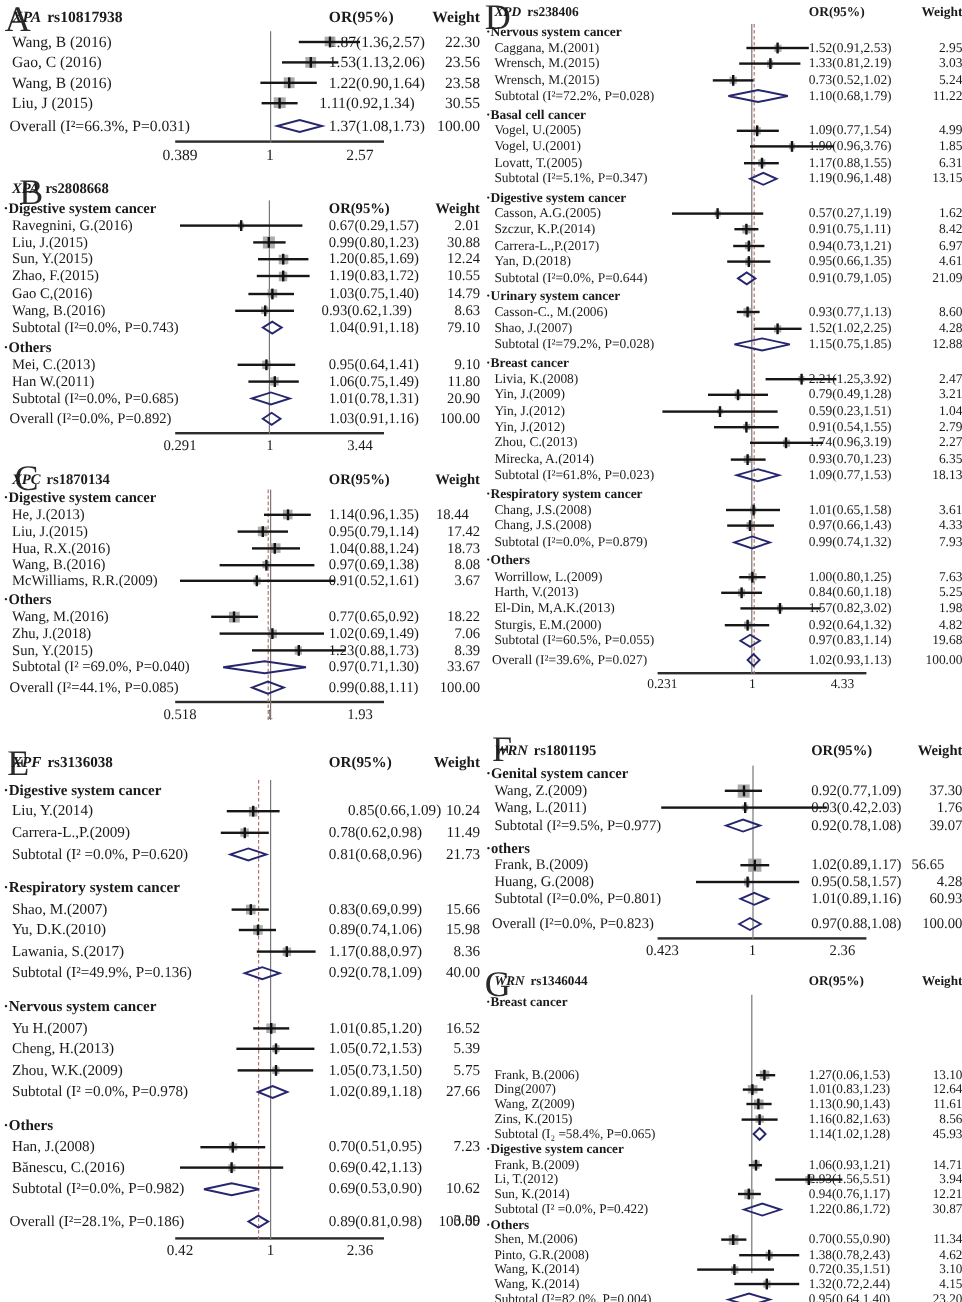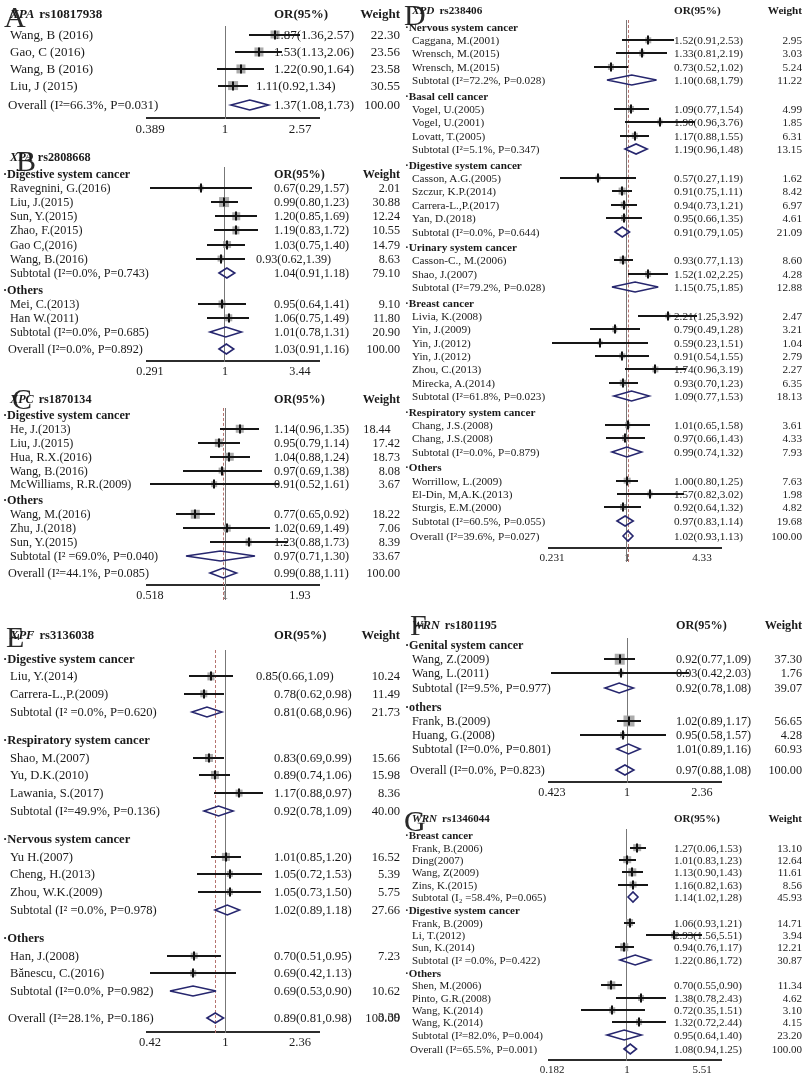--- a/index.html
+++ b/index.html
@@ -65,21 +65,21 @@
           <div class="ci" style="left: 216.64px; width: 47.6719px;"></div>
           <div class="tick" style="left: 240.809px; height: 9px;"></div>
           <span class="ortxt" style="left: 274px;">1.22(0.90,1.64)</span>
           <span class="wttxt" style="left: 354px; width: 46px;">23.58</span>
         </div>
         <div class="row study" style="height: 17px;">
           <span class="lbl">Liu, J (2015)</span>
           <div class="sq" style="left: 233.302px; width: 9.85629px; height: 9.85629px;"></div>
           <div class="ci" style="left: 218.386px; width: 29.8757px;"></div>
           <div class="tick" style="left: 233.302px; height: 9px;"></div>
-          <span class="ortxt" style="left: 256px;">1.11(0.92,1.34)</span>
+          <span class="ortxt" style="left: 266px;">1.11(0.92,1.34)</span>
           <span class="wttxt" style="left: 354px; width: 46px;">30.55</span>
         </div>
         <div class="row overall" style="height: 17px; margin-top: 2px;">
           <span class="lbl">Overall (I²=66.3%, P=0.031)</span>
           <svg width="41.431669445264475" height="12" style="position: absolute; left: 229.125px; top: 50%; transform: translateY(-50%); overflow: visible; z-index: 4;">
             <polygon points="2,6 20.715834722632238,1 39.431669445264475,6 20.715834722632238,11" fill="none" stroke="#26266e" stroke-width="1.6"></polygon>
           </svg>
           <span class="ortxt" style="left: 274px; text-align: center;">1.37(1.08,1.73)</span>
           <span class="wttxt" style="left: 354px; width: 46px;">100.00</span>
         </div>
@@ -141,21 +141,21 @@
           <div class="ci" style="left: 207.497px; width: 37.9056px;"></div>
           <div class="tick" style="left: 226.764px; height: 9px;"></div>
           <span class="ortxt" style="left: 274px;">1.03(0.75,1.40)</span>
           <span class="wttxt" style="left: 354px; width: 46px;">14.79</span>
         </div>
         <div class="row study" style="height: 14.1px;">
           <span class="lbl">Wang, B.(2016)</span>
           <div class="sq" style="left: 220.561px; width: 6.87834px; height: 6.87834px;"></div>
           <div class="ci" style="left: 195.937px; width: 49.0306px;"></div>
           <div class="tick" style="left: 220.561px; height: 9px;"></div>
-          <span class="ortxt" style="left: 256px;">0.93(0.62,1.39)</span>
+          <span class="ortxt" style="left: 268px;">0.93(0.62,1.39)</span>
           <span class="wttxt" style="left: 354px; width: 46px;">8.63</span>
         </div>
         <div class="row subtotal" style="height: 14.1px;">
           <span class="lbl">Subtotal (I²=0.0%, P=0.743)</span>
           <svg width="19.779469909444344" height="12" style="position: absolute; left: 217.241px; top: 50%; transform: translateY(-50%); overflow: visible; z-index: 4;">
             <polygon points="2,6 9.889734954722172,1 17.779469909444344,6 9.889734954722172,11" fill="none" stroke="#26266e" stroke-width="1.6"></polygon>
           </svg>
           <span class="ortxt" style="left: 274px;">1.04(0.91,1.18)</span>
           <span class="wttxt" style="left: 354px; width: 46px;">79.10</span>
         </div>
@@ -546,20 +546,28 @@
         </div>
         <div class="row study" style="height: 13.4px;">
           <span class="lbl">Worrillow, L.(2009)</span>
           <div class="sq" style="left: 224.994px; width: 6.67658px; height: 6.67658px;"></div>
           <div class="ci" style="left: 213.574px; width: 22.8404px;"></div>
           <div class="tick" style="left: 224.994px; height: 9px;"></div>
           <span class="ortxt" style="left: 272px;">1.00(0.80,1.25)</span>
           <span class="wttxt" style="left: 354px; width: 46px;">7.63</span>
         </div>
         <div class="row study" style="height: 13.4px;">
+          <span class="lbl">Harth, V.(2013)</span>
+          <div class="sq" style="left: 216.071px; width: 6.13498px; height: 6.13498px;"></div>
+          <div class="ci" style="left: 198.851px; width: 34.6142px;"></div>
+          <div class="tick" style="left: 216.071px; height: 9px;"></div>
+          <span class="ortxt" style="left: 272px;">0.84(0.60,1.18)</span>
+          <span class="wttxt" style="left: 354px; width: 46px;">5.25</span>
+        </div>
+        <div class="row study" style="height: 13.4px;">
           <span class="lbl">El-Din, M,A.K.(2013)</span>
           <div class="sq" style="left: 248.08px; width: 5.11819px; height: 5.11819px;"></div>
           <div class="ci" style="left: 214.838px; width: 66.7221px;"></div>
           <div class="tick" style="left: 248.08px; height: 9px;"></div>
           <span class="ortxt" style="left: 272px;">1.57(0.82,3.02)</span>
           <span class="wttxt" style="left: 354px; width: 46px;">1.98</span>
         </div>
         <div class="row study" style="height: 13.4px;">
           <span class="lbl">Sturgis, E.M.(2000)</span>
           <div class="sq" style="left: 220.727px; width: 6.02477px; height: 6.02477px;"></div>
@@ -603,21 +611,21 @@
       </div>
       <div style="position: relative;">
         <div class="row section" style="height: 17.6px;">
           <span class="lbl">·Digestive system cancer</span>
         </div>
         <div class="row study" style="height: 17.6px;">
           <span class="lbl">Liu, Y.(2014)</span>
           <div class="sq" style="left: 211.261px; width: 7.18px; height: 7.18px;"></div>
           <div class="ci" style="left: 189.277px; width: 43.5961px;"></div>
           <div class="tick" style="left: 211.261px; height: 9px;"></div>
-          <span class="ortxt" style="left: 256px;">0.85(0.66,1.09)</span>
+          <span class="ortxt" style="left: 290px;">0.85(0.66,1.09)</span>
           <span class="wttxt" style="left: 354px; width: 46px;">10.24</span>
         </div>
         <div class="row study" style="height: 17.6px;">
           <span class="lbl">Carrera-L.,P.(2009)</span>
           <div class="sq" style="left: 203.793px; width: 7.39814px; height: 7.39814px;"></div>
           <div class="ci" style="left: 183.844px; width: 39.7848px;"></div>
           <div class="tick" style="left: 203.793px; height: 9px;"></div>
           <span class="ortxt" style="left: 274px;">0.78(0.62,0.98)</span>
           <span class="wttxt" style="left: 354px; width: 46px;">11.49</span>
         </div>
@@ -781,21 +789,21 @@
         </div>
         <div class="row section" style="height: 14.2px; margin-top: 5px;">
           <span class="lbl">·others</span>
         </div>
         <div class="row study" style="height: 14.2px;">
           <span class="lbl">Frank, B.(2009)</span>
           <div class="sq" style="left: 226.803px; width: 11px; height: 11px;"></div>
           <div class="ci" style="left: 214.907px; width: 23.8683px;"></div>
           <div class="tick" style="left: 226.803px; height: 9px;"></div>
           <span class="ortxt" style="left: 274px;">1.02(0.89,1.17)</span>
-          <span class="wttxt" style="left: 354px; width: 46px;">56.65</span>
+          <span class="wttxt" style="left: 339px; width: 46px;">56.65</span>
         </div>
         <div class="row study" style="height: 14.2px;">
           <span class="lbl">Huang, G.(2008)</span>
           <div class="sq" style="left: 220.599px; width: 5.87914px; height: 5.87914px;"></div>
           <div class="ci" style="left: 177.543px; width: 86.8915px;"></div>
           <div class="tick" style="left: 220.599px; height: 9px;"></div>
           <span class="ortxt" style="left: 274px;">0.95(0.58,1.57)</span>
           <span class="wttxt" style="left: 354px; width: 46px;">4.28</span>
         </div>
         <div class="row subtotal" style="height: 14.2px;">
@@ -827,21 +835,21 @@
     <div class="panel" style="left: 402px; top: 812px; width: 400px; font-size: 11px;">
       <div class="trow" style="height: 17px;">
         <span style="position: absolute; left: 10px; top: 0px; white-space: nowrap;"><span class="gene">WRN</span><span class="rs">rs1346044</span></span>
         <span class="hdr" style="left: 272px; top: 0px; font-weight: bold; position: absolute;">OR(95%)</span>
         <span class="hdr" style="left: 354px; width: 46px; text-align: right; top: 0px; position: absolute;">Weight</span>
       </div>
       <div style="position: relative;">
         <div class="row section" style="height: 12.35px;">
           <span class="lbl">·Breast cancer</span>
         </div>
-        <div class="row study" style="height: 12.35px;">
+        <div class="row study" style="height: 12.35px; margin-top: 48px;">
           <span class="lbl">Frank, B.(2006)</span>
           <div class="sq" style="left: 235.451px; width: 7.6623px; height: 7.6623px;"></div>
           <div class="ci" style="left: 227.501px; width: 16.1422px;"></div>
           <div class="tick" style="left: 235.451px; height: 9px;"></div>
           <span class="ortxt" style="left: 272px;">1.27(0.06,1.53)</span>
           <span class="wttxt" style="left: 354px; width: 46px;">13.10</span>
         </div>
         <div class="row study" style="height: 12.35px;">
           <span class="lbl">Ding(2007)</span>
           <div class="sq" style="left: 225.376px; width: 7.58857px; height: 7.58857px;"></div>

